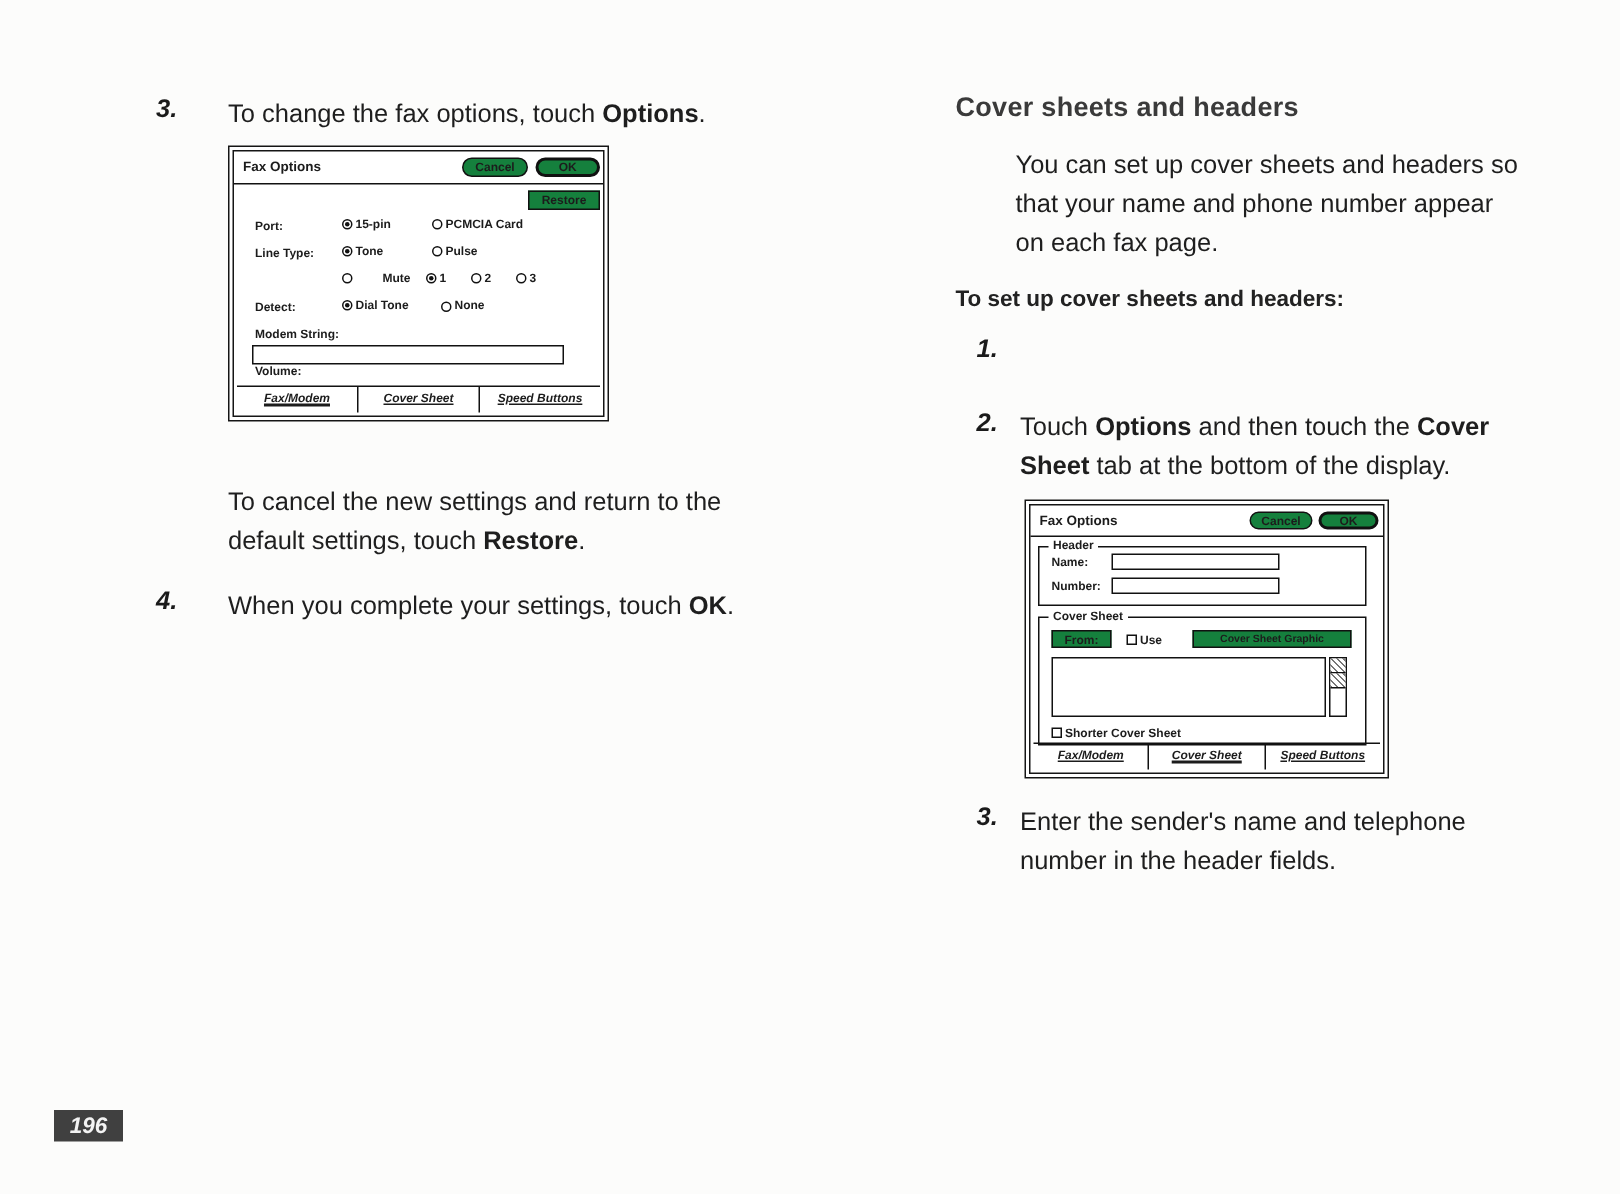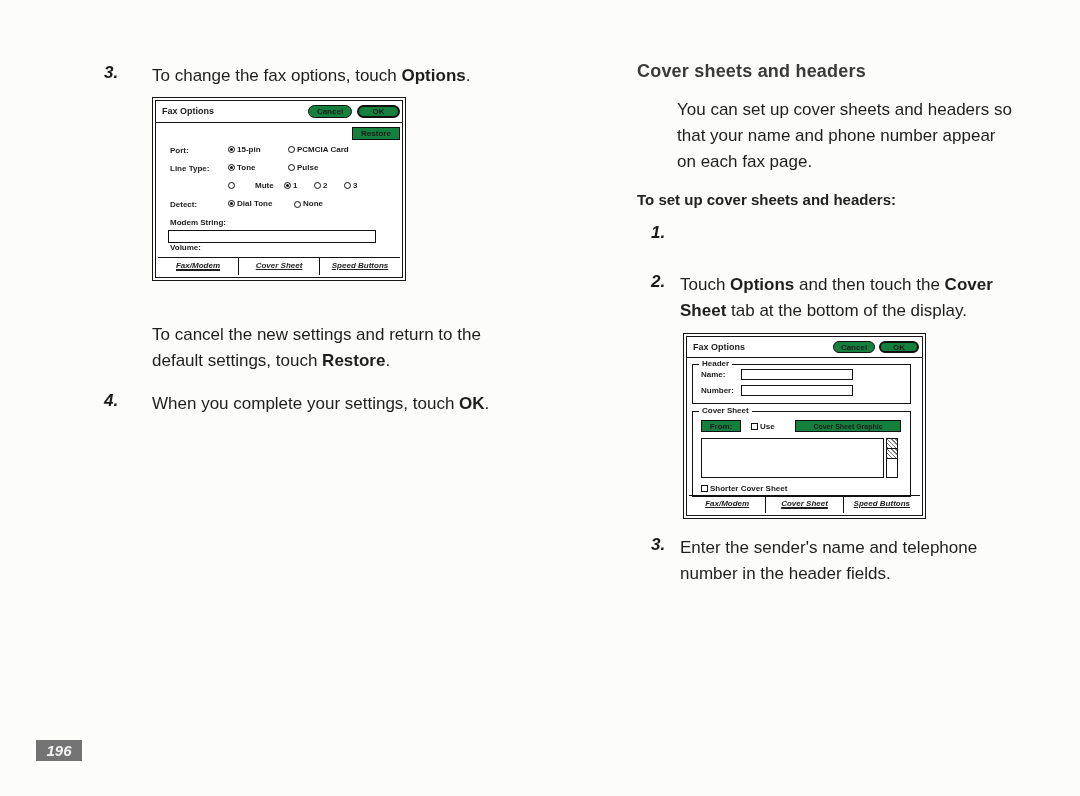--- a/index.html
+++ b/index.html
@@ -32,21 +32,21 @@
   .field{position:absolute;border:1px solid #111;background:#fff;box-sizing:border-box;}
   .tabs{position:absolute;left:2px;right:2px;bottom:2px;height:17px;border-top:1.5px solid #111;display:flex;justify-content:space-between;}
   .tab{flex:1;border-right:1px solid #111;text-align:center;font-size:8px;font-weight:bold;font-style:italic;line-height:16px;white-space:nowrap;overflow:hidden;}
   .tab:last-child{border-right:0;}
   .tab span{text-decoration:underline;}
   .tab.active span{text-decoration-thickness:2px;}
   .grp{position:absolute;border:1px solid #111;box-sizing:border-box;background:#fff;}
   .legend{position:absolute;top:-6px;left:6px;background:#fff;padding:0 3px;font-size:8px;font-weight:bold;white-space:nowrap;}
   .scroll{position:absolute;border:1px solid #111;box-sizing:border-box;background:#fff;}
   .scell{height:9px;border-bottom:1px solid #111;background:repeating-linear-gradient(45deg,#777 0 1px,#fff 1px 3px);}
-  .badge{position:absolute;background:#737373;color:#f3f3f3;font-weight:bold;font-style:italic;
+  .badge{position:absolute;background:#404040;color:#f3f3f3;font-weight:bold;font-style:italic;
          font-size:15px;text-align:center;line-height:21px;}
 </style>
 </head>
 <body>
 
 <div class="abs" style="inset:0;">
 
   <span class="stepnum" style="left:104px;top:63px;">3.</span>
   <div class="txt" style="left:152px;top:63px;width:420px;">
     <span>To change the fax options, touch </span><span class="b">Options</span><span>.</span>

